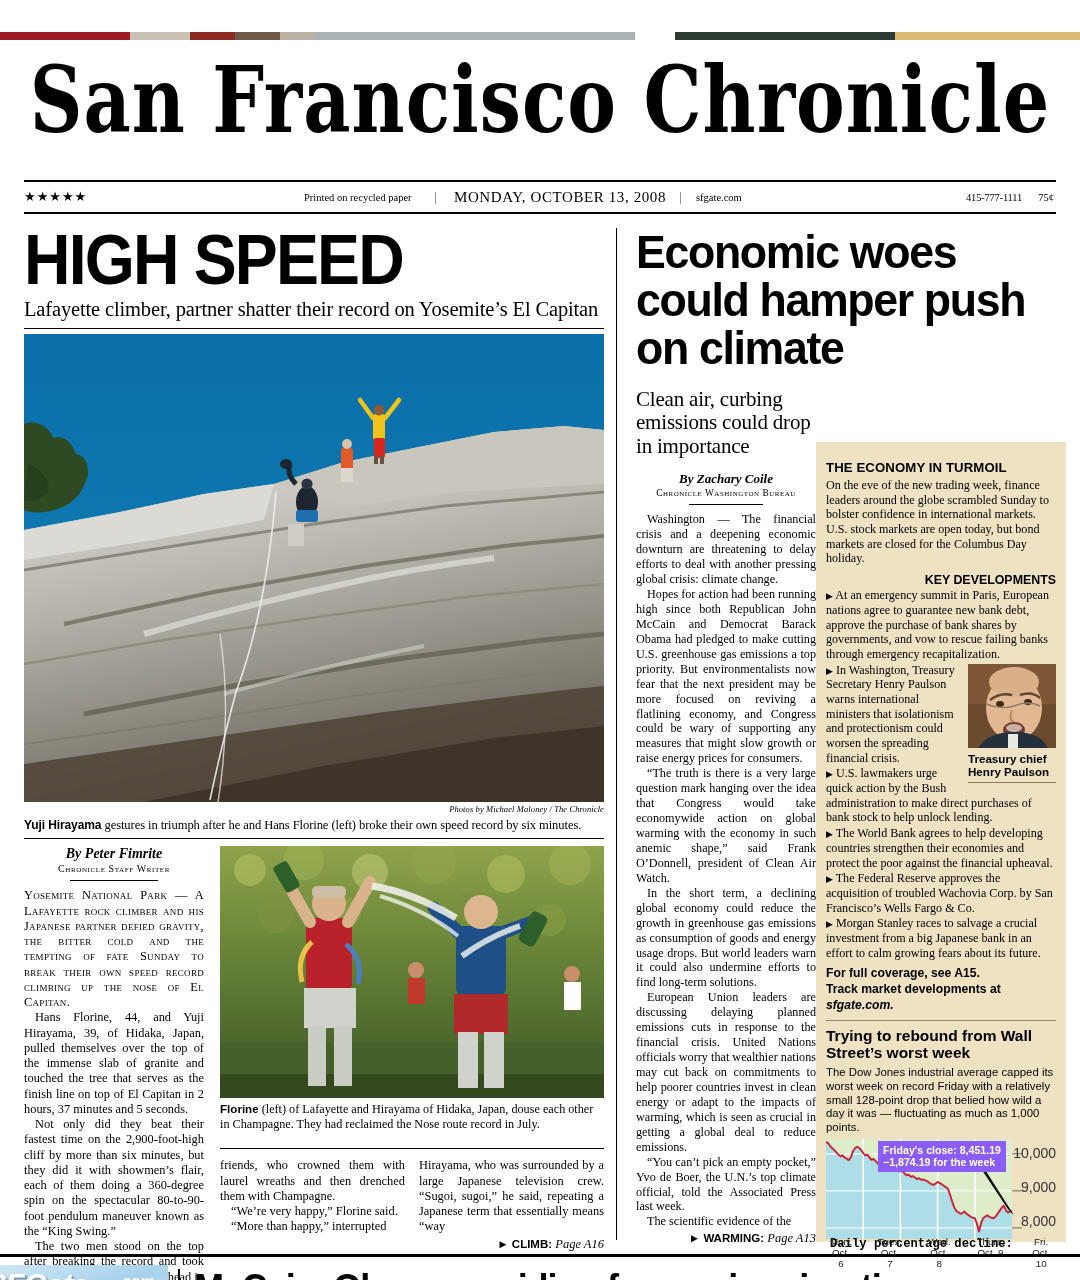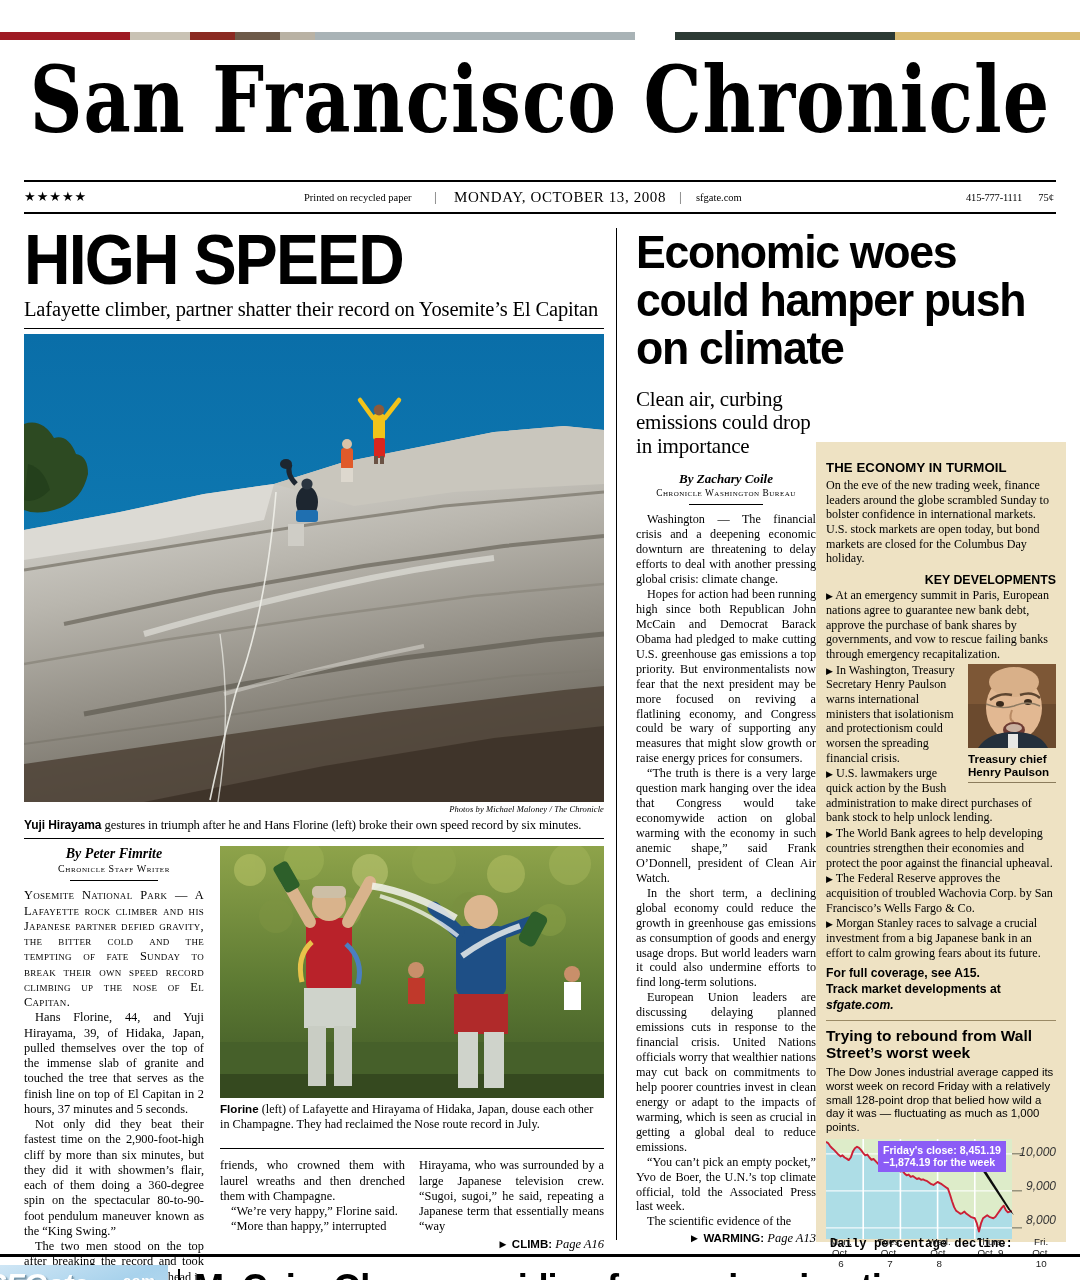--- a/index.html
+++ b/index.html
@@ -118,21 +118,21 @@
   .sb-div{height:1px;background:#9a8a66;margin:7px 0 6px 0;}
   .sb-h3{font-family:"Liberation Sans",sans-serif;font-weight:700;font-size:15.5px;line-height:1.1;}
   .sb-chartintro{font-family:"Liberation Sans",sans-serif;font-size:11.4px;line-height:1.2;margin-top:5px;}
 
   
   .chart-wrap{position:relative;width:230px;height:175px;margin-top:4px;}
   .chart-svg{position:absolute;left:0;top:0;}
   .callout{position:absolute;left:52px;top:2px;background:#8b5cf6;color:#fff;
            font-family:"Liberation Sans",sans-serif;font-weight:700;font-size:10.6px;
            line-height:1.18;padding:3px 5px;white-space:nowrap;}
-  .ylab{position:absolute;right:0;font-family:"Liberation Sans",sans-serif;font-size:12px;color:#333;font-style:italic;}
+  .ylab{position:absolute;right:0;font-family:"Liberation Sans",sans-serif;font-size:14px;color:#333;}
   .dpd{position:absolute;left:4px;top:98px;font-family:Liberation Mono, monospace;font-weight:700;font-size:12.2px;}
   .days{position:absolute;left:4px;top:98px;width:222px;display:flex;gap:26px;}
   .day{width:44.4px;text-align:center;font-family:"Liberation Sans",sans-serif;font-size:9.8px;line-height:1.12;color:#222;}
   .pcts{position:absolute;left:4px;top:140px;width:222px;display:flex;}
   .pct{width:44.4px;text-align:center;font-family:"Liberation Sans",sans-serif;font-weight:700;font-size:12.4px;}
   .arrows{position:absolute;left:4px;top:155px;width:222px;display:flex;}
   .arw{width:44.4px;display:flex;justify-content:center;}
 
   
   .bot-rule{position:absolute;left:0;top:1222px;width:1080px;height:3px;background:#000;}

